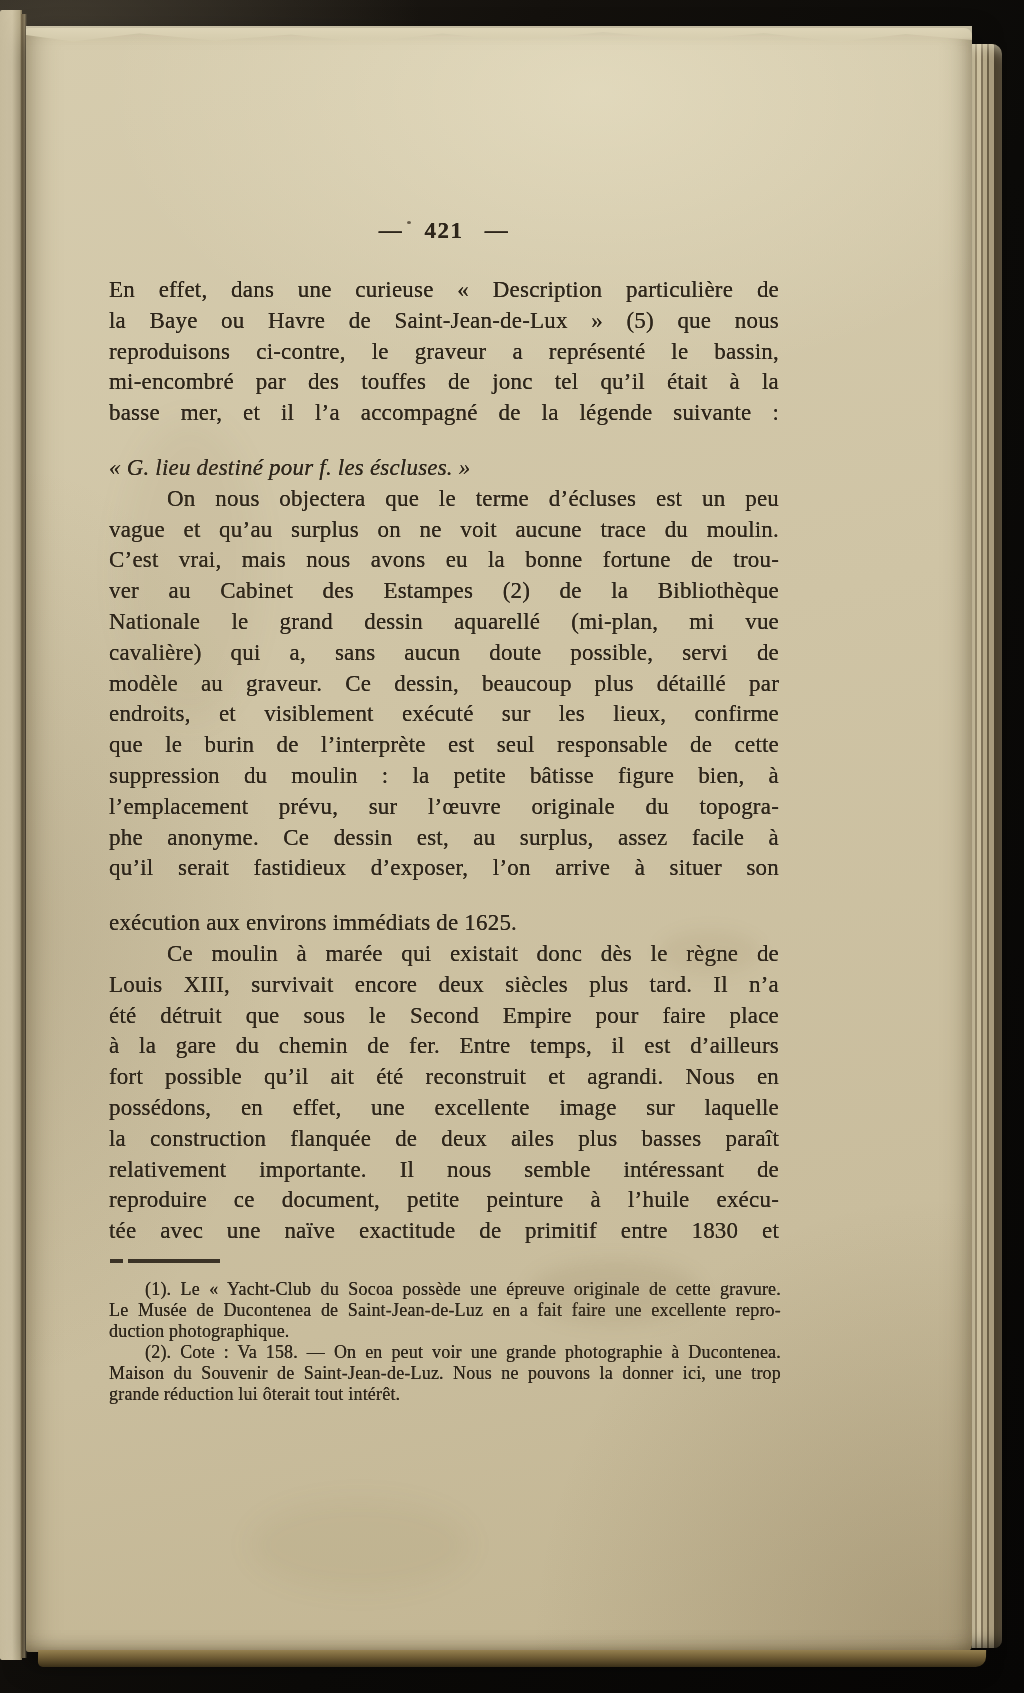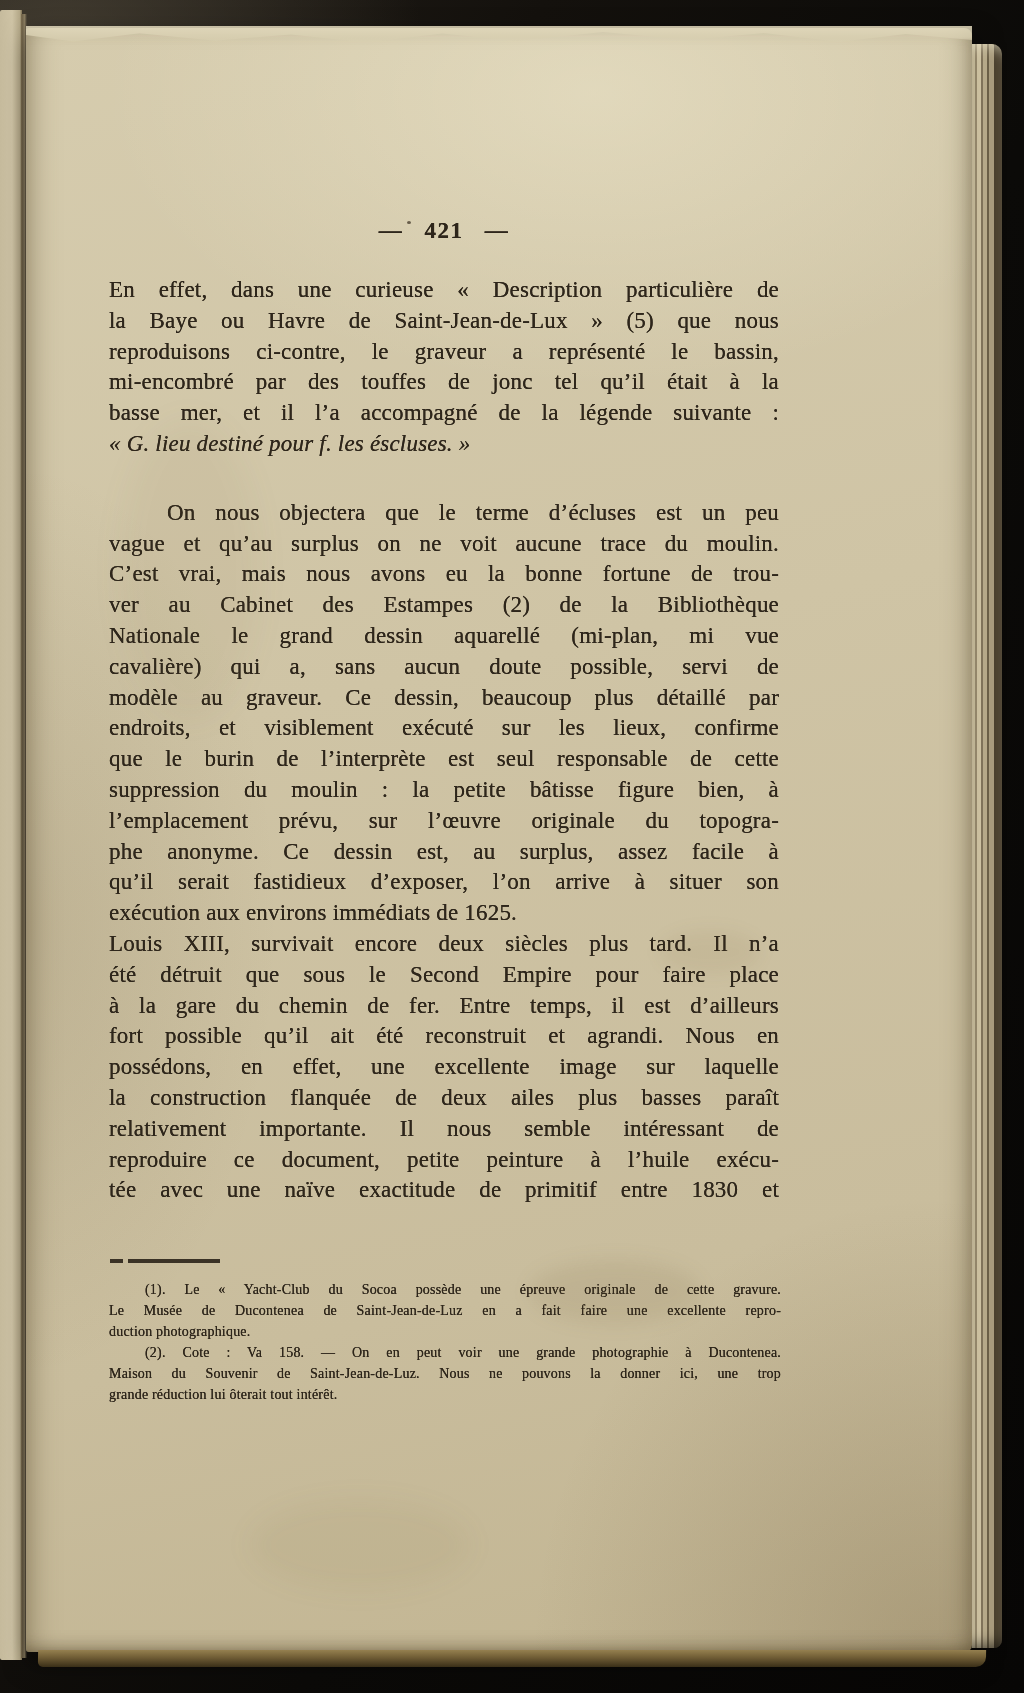--- a/index.html
+++ b/index.html
@@ -77,31 +77,31 @@
     text-shadow: 0 0 0.6px currentColor;
   }
   .body-text {
     position: absolute; left: 83px; top: 247px; width: 670px;
     font-size: 23px; line-height: 30.8px;
     color: var(--ink, #2e261b);
     letter-spacing: 0.2px;
     text-shadow: 0 0 0.55px currentColor;
   }
   .bline { text-align: justify; text-align-last: justify; white-space: normal; }
-  .bline.noj { text-align: left; text-align-last: left; }
-  .bline.ind { padding-left: 58px; margin-top: 38px; }
+  .bline.noj { text-align: left; text-align-last: left; margin-top: 24px; }
+  .bline.ind { padding-left: 58px; }
   .bline.it { font-style: italic; }
   .footnote-rule {
     position: absolute; left: 84px; top: 1231px; width: 110px; height: 4px;
     background: linear-gradient(90deg, var(--ink, #2e261b) 0 12%, rgba(0,0,0,0) 12% 16%, var(--ink, #2e261b) 16% 100%);
     opacity: .92;
   }
   .footnotes {
     position: absolute; left: 83px; top: 1251px; width: 672px;
-    font-size: 14px; line-height: 21px;
+    font-size: 18px; line-height: 21px;
     color: var(--ink, #2e261b);
     letter-spacing: 0.2px;
     text-shadow: 0 0 0.5px currentColor;
   }
   .fline { text-align: justify; text-align-last: justify; }
   .fline.noj { text-align: left; text-align-last: left; }
   .fline.ind { padding-left: 36px; }
   
   .stain { position: absolute; border-radius: 50%; pointer-events: none; }
   .stain.s1 { left: 530px; top: 1260px; width: 170px; height: 64px; background: rgba(112,88,48,0.10); filter: blur(9px); }
@@ -136,20 +136,21 @@
         <div class="bline">Nationale le grand dessin aquarellé (mi-plan, mi vue</div>
         <div class="bline">cavalière) qui a, sans aucun doute possible, servi de</div>
         <div class="bline">modèle au graveur. Ce dessin, beaucoup plus détaillé par</div>
         <div class="bline">endroits, et visiblement exécuté sur les lieux, confirme</div>
         <div class="bline">que le burin de l’interprète est seul responsable de cette</div>
         <div class="bline">suppression du moulin : la petite bâtisse figure bien, à</div>
         <div class="bline">l’emplacement prévu, sur l’œuvre originale du topogra-</div>
         <div class="bline">phe anonyme. Ce dessin est, au surplus, assez facile à</div>
         <div class="bline">qu’il serait fastidieux d’exposer, l’on arrive à situer son</div>
         <div class="bline noj">exécution aux environs immédiats de 1625.</div>
+        <div class="bline ind">Ce moulin à marée qui existait donc dès le règne de</div>
         <div class="bline">Louis XIII, survivait encore deux siècles plus tard. Il n’a</div>
         <div class="bline">été détruit que sous le Second Empire pour faire place</div>
         <div class="bline">à la gare du chemin de fer. Entre temps, il est d’ailleurs</div>
         <div class="bline">fort possible qu’il ait été reconstruit et agrandi. Nous en</div>
         <div class="bline">possédons, en effet, une excellente image sur laquelle</div>
         <div class="bline">la construction flanquée de deux ailes plus basses paraît</div>
         <div class="bline">relativement importante. Il nous semble intéressant de</div>
         <div class="bline">reproduire ce document, petite peinture à l’huile exécu-</div>
         <div class="bline">tée avec une naïve exactitude de primitif entre 1830 et</div>
       </div>

